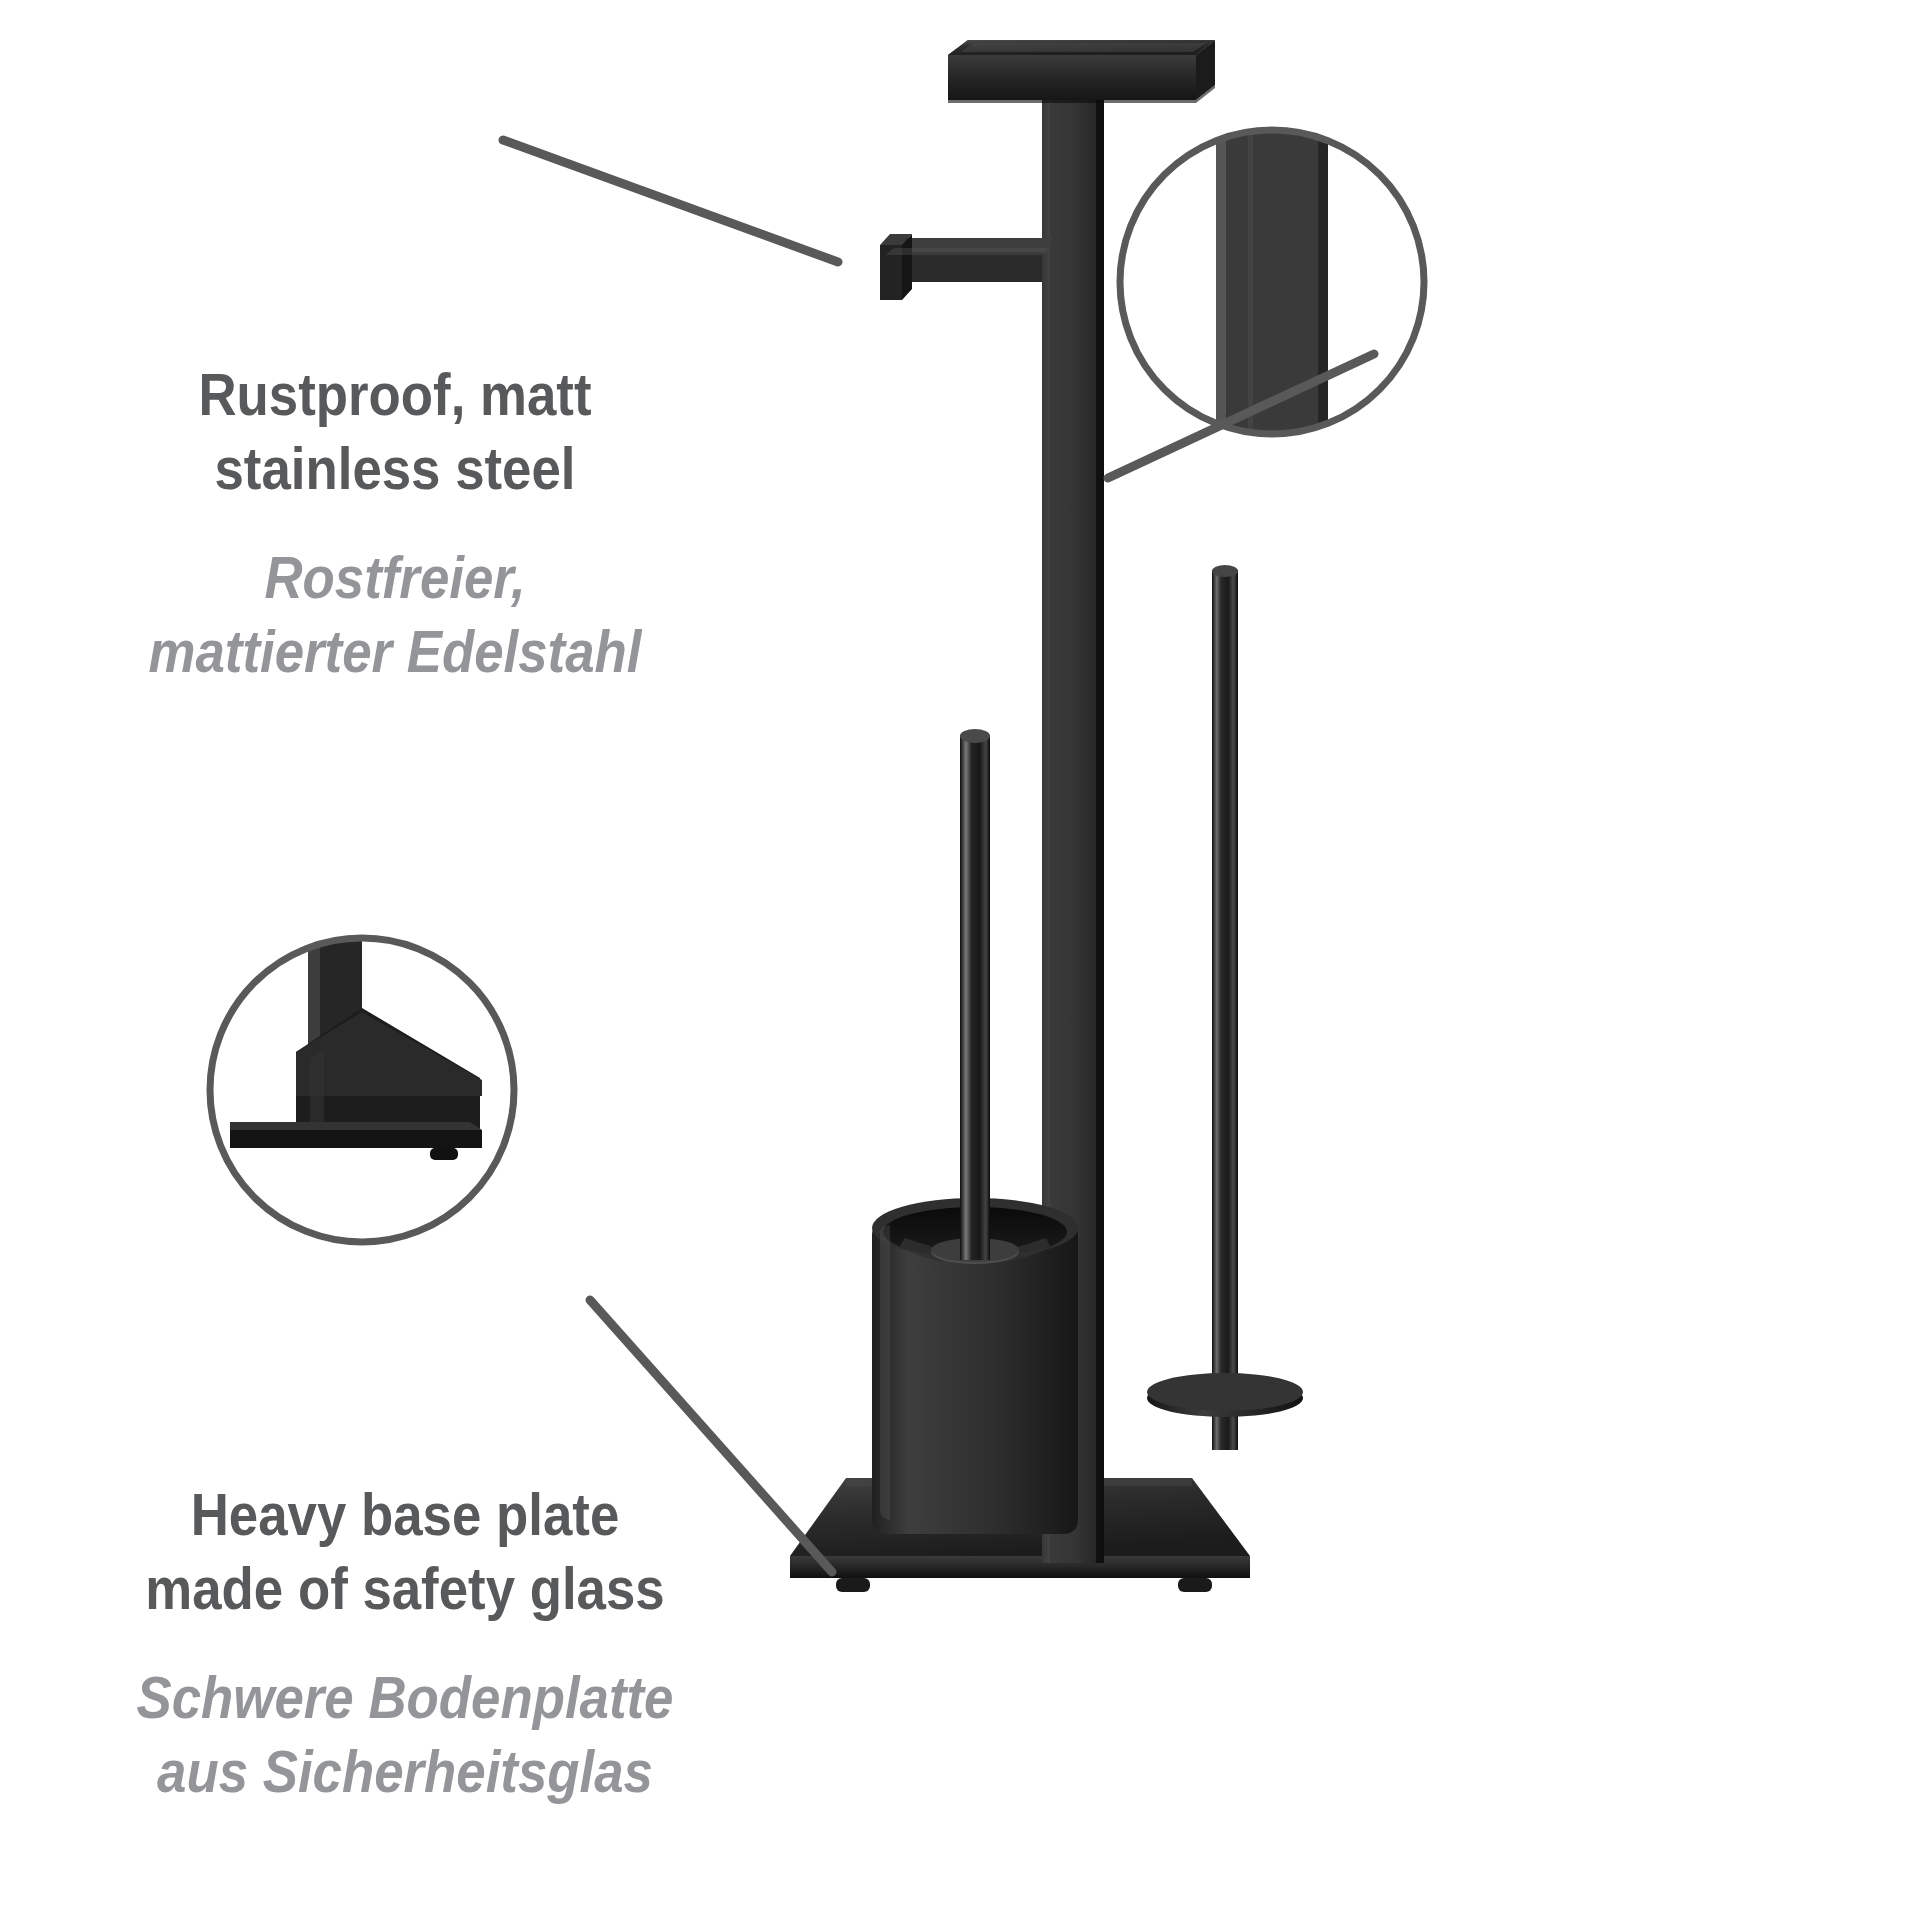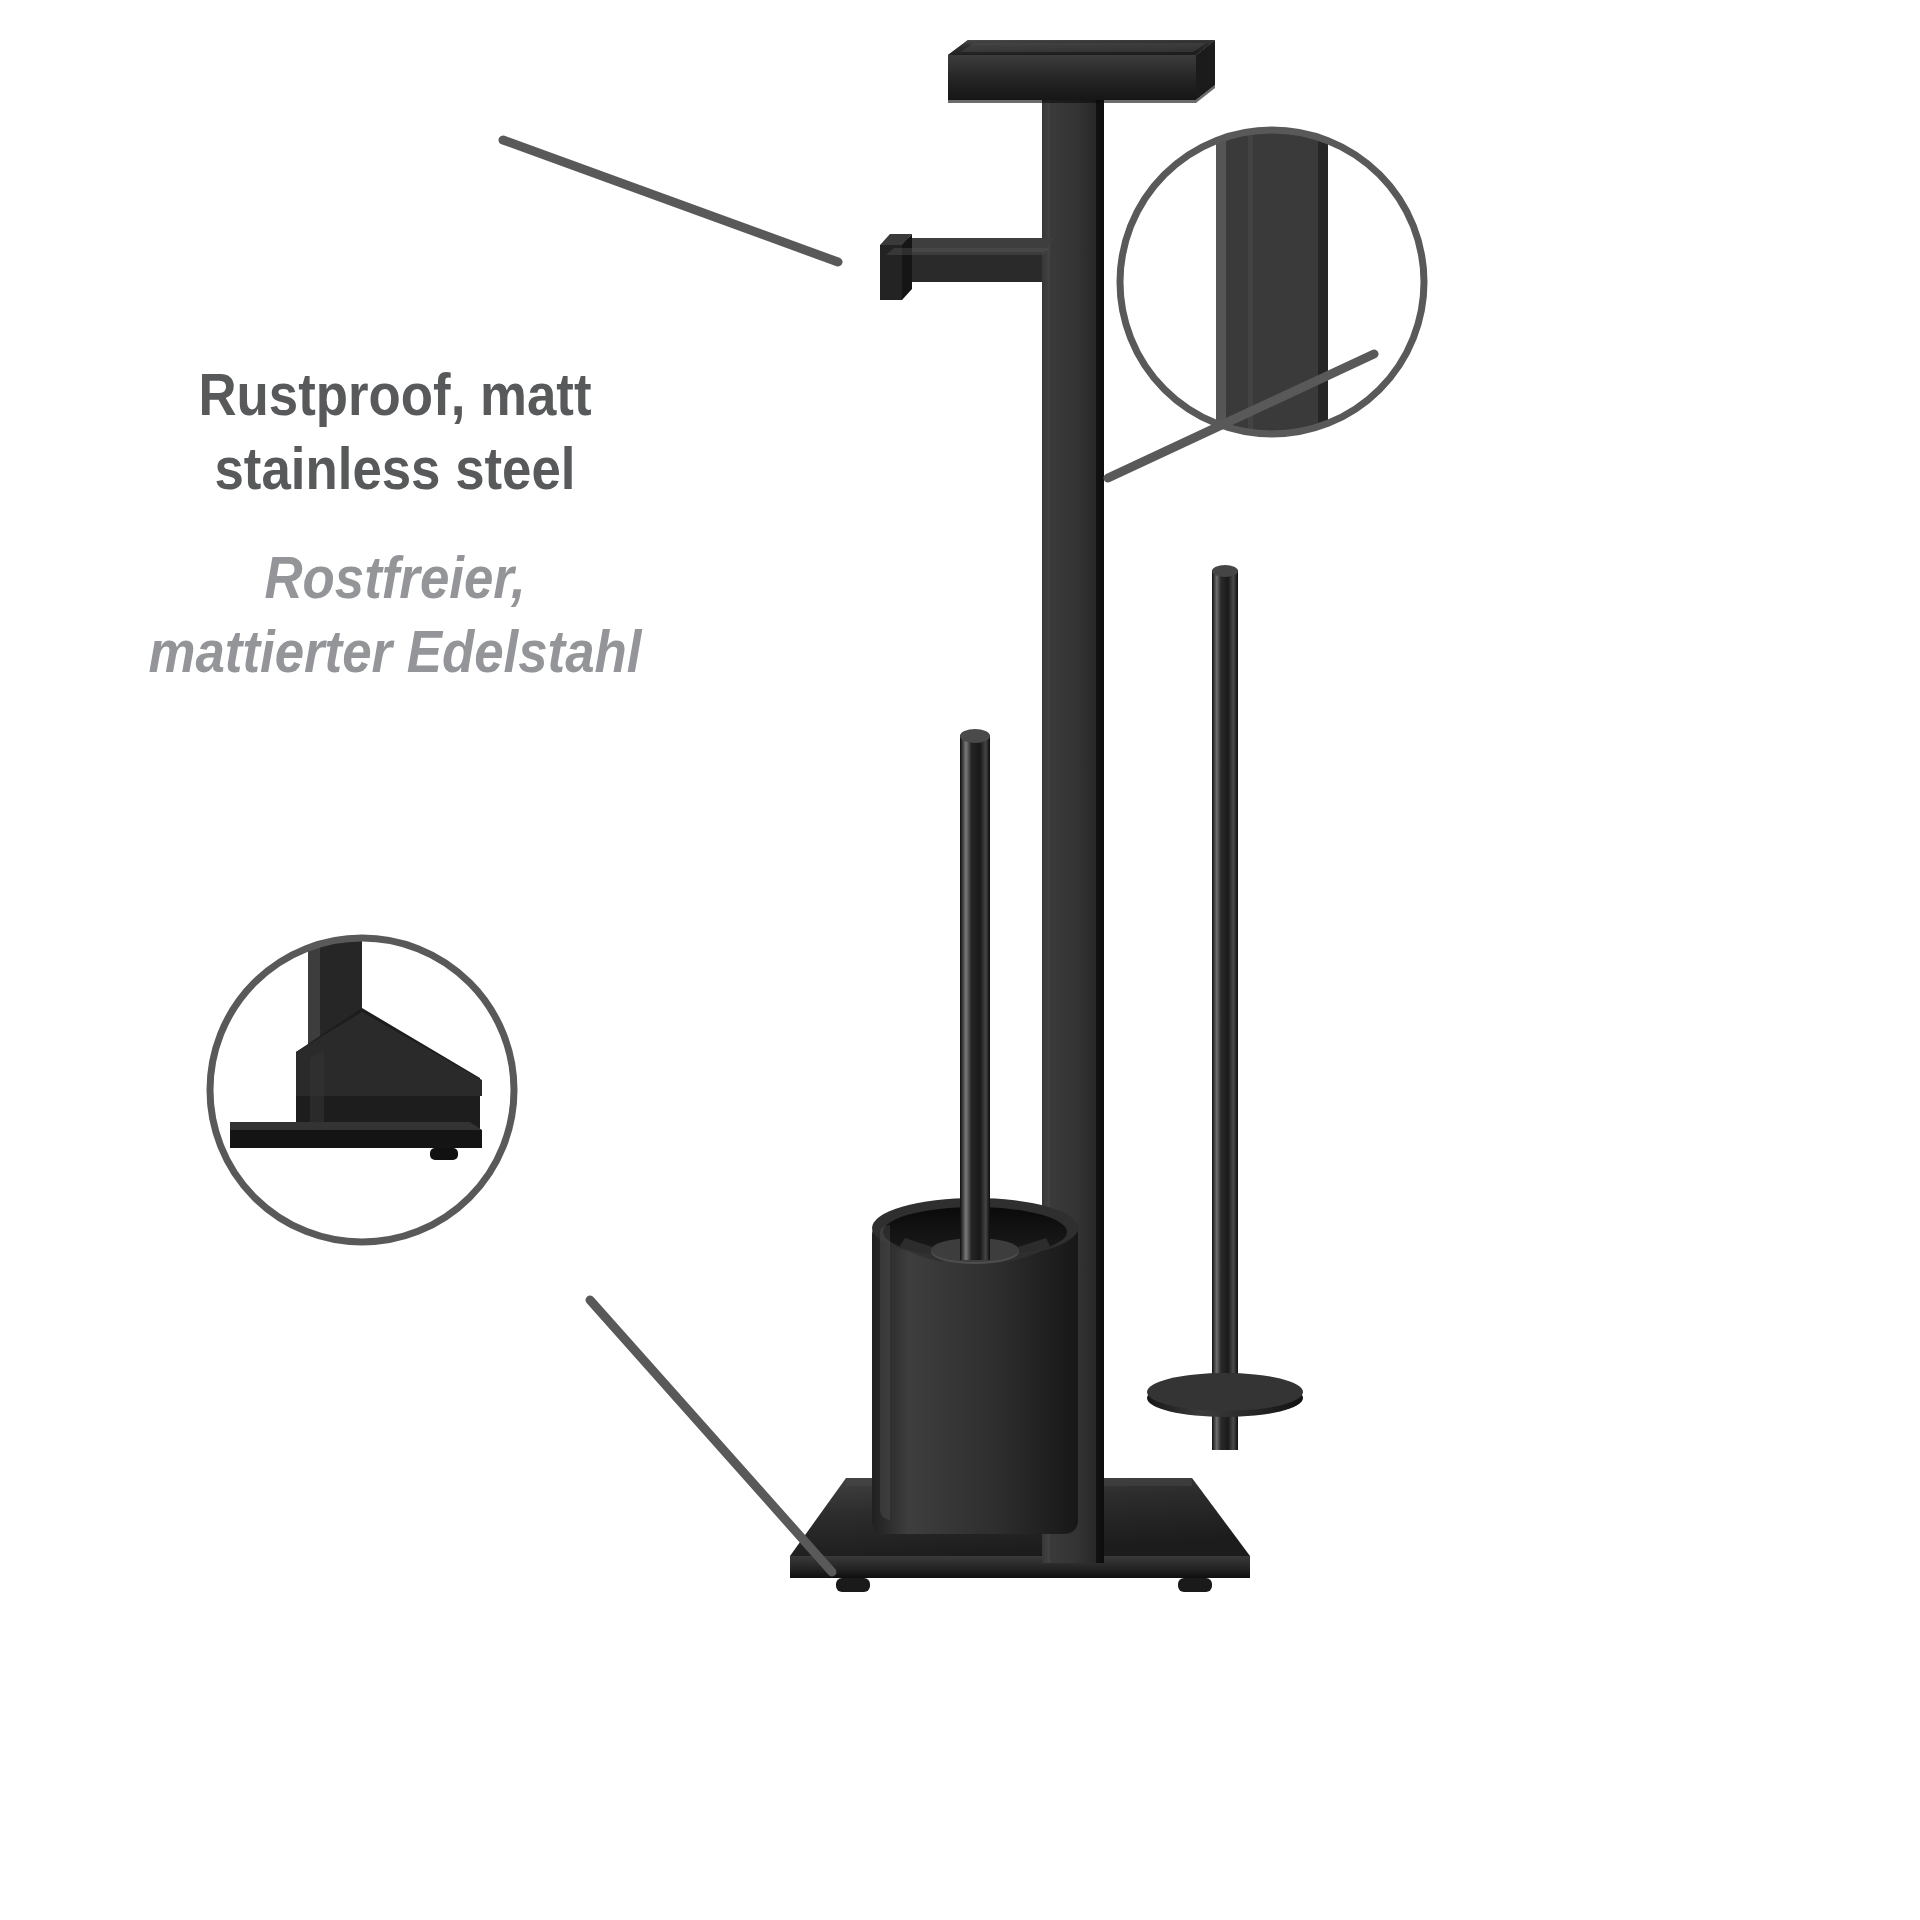--- a/index.html
+++ b/index.html
@@ -299,14 +299,21 @@
 
   <div class="callout-text ta-center" style="left:95px; top:358px; width:600px;">
     <div class="en-line">Rustproof, matt</div>
     <div class="en-line">stainless steel</div>
     <div class="gap"></div>
     <div class="de-line">Rostfreier,</div>
     <div class="de-line">mattierter Edelstahl</div>
   </div>
 
 
+  <div class="callout-text ta-center" style="left:55px; top:1478px; width:700px;">
+    <div class="en-line">Heavy base plate</div>
+    <div class="en-line">made of safety glass</div>
+    <div class="gap"></div>
+    <div class="de-line">Schwere Bodenplatte</div>
+    <div class="de-line">aus Sicherheitsglas</div>
+  </div>
 
 </div>
 
 </body></html>

